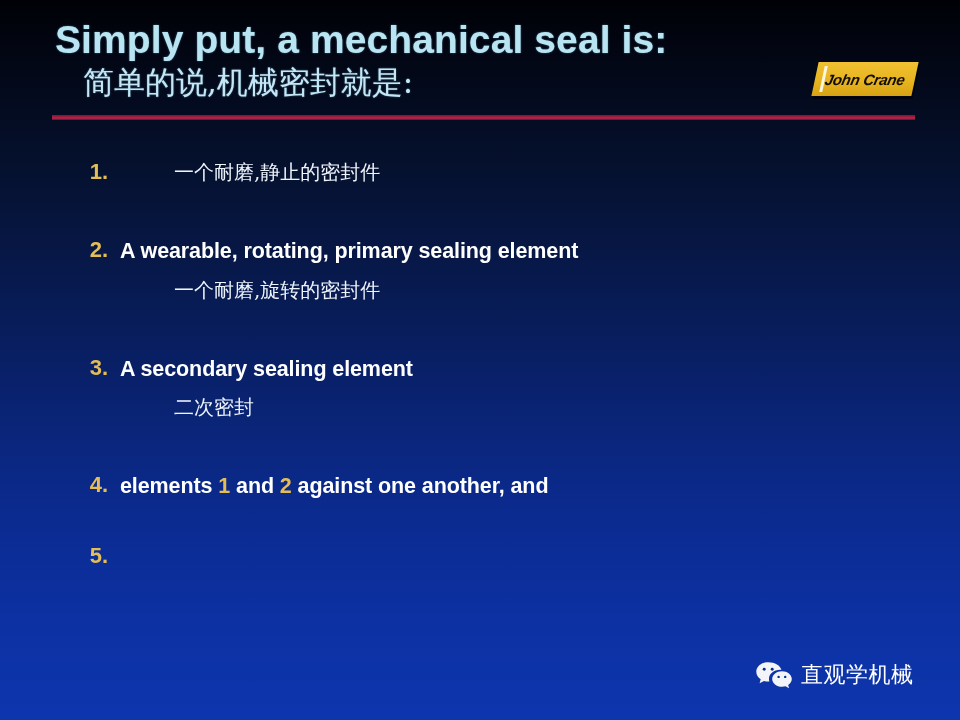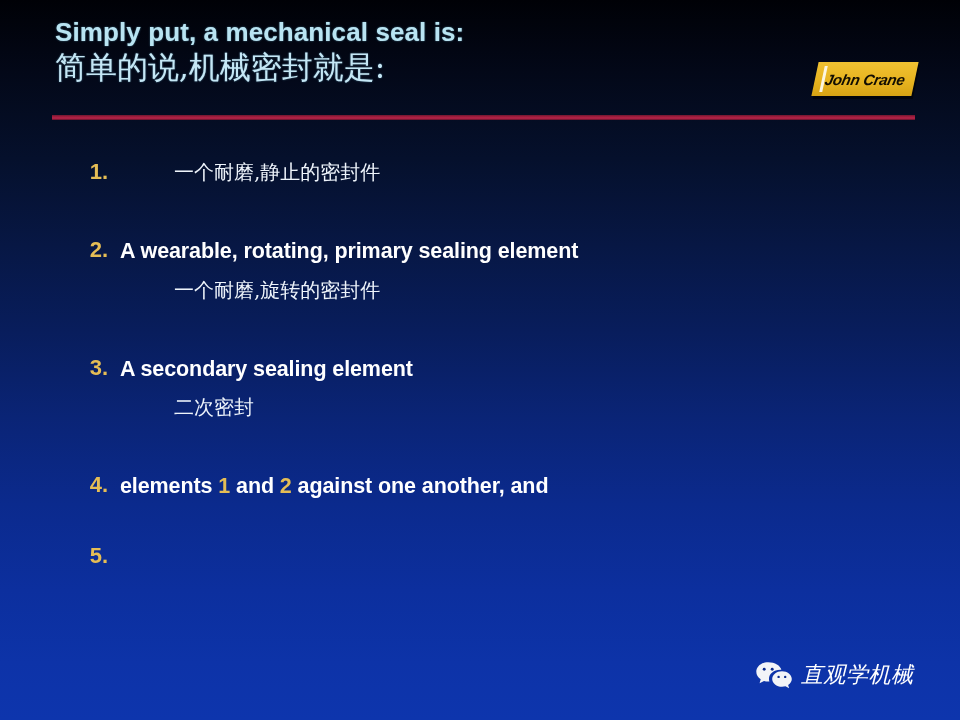--- a/index.html
+++ b/index.html
@@ -27,36 +27,37 @@
   }
 
   
   #title-block {
     position: absolute;
     left: 55px;
     top: 18px;
     width: 740px;
   }
   .title-en {
-    font-size: 26px;
+    font-size: 39px;
     font-weight: bold;
     color: #b9e4f2;
     letter-spacing: 0.1px;
     line-height: 1.12;
     text-shadow: 0 0 2px rgba(120,200,235,0.55);
     white-space: nowrap;
   }
   .title-zh {
     font-family: "DejaVu Serif", "Liberation Serif", serif;
     font-size: 31px;
     color: #c5e7f5;
     line-height: 1.18;
     margin-top: 2px;
     text-shadow: 0 0 2px rgba(120,200,235,0.5);
     white-space: nowrap;
+    margin-left: 28px;
   }
 
   
   #logo {
     position: absolute;
     left: 815px;
     top: 62px;
     width: 100px;
     height: 36px;
   }
@@ -151,21 +152,20 @@
   .item-gap-3 { height: 52px; }
   .item-gap-4 { height: 42px; }
 
   
   #watermark {
     position: absolute;
     left: 755px;
     top: 660px;
     display: flex;
     align-items: center;
-    font-style: italic;
   }
   .wechat-icon {
     position: relative;
     width: 38px;
     height: 28px;
     margin-right: 8px;
   }
   .wm-text {
     font-family: "DejaVu Serif", "Liberation Serif", serif;
     font-size: 22px;

